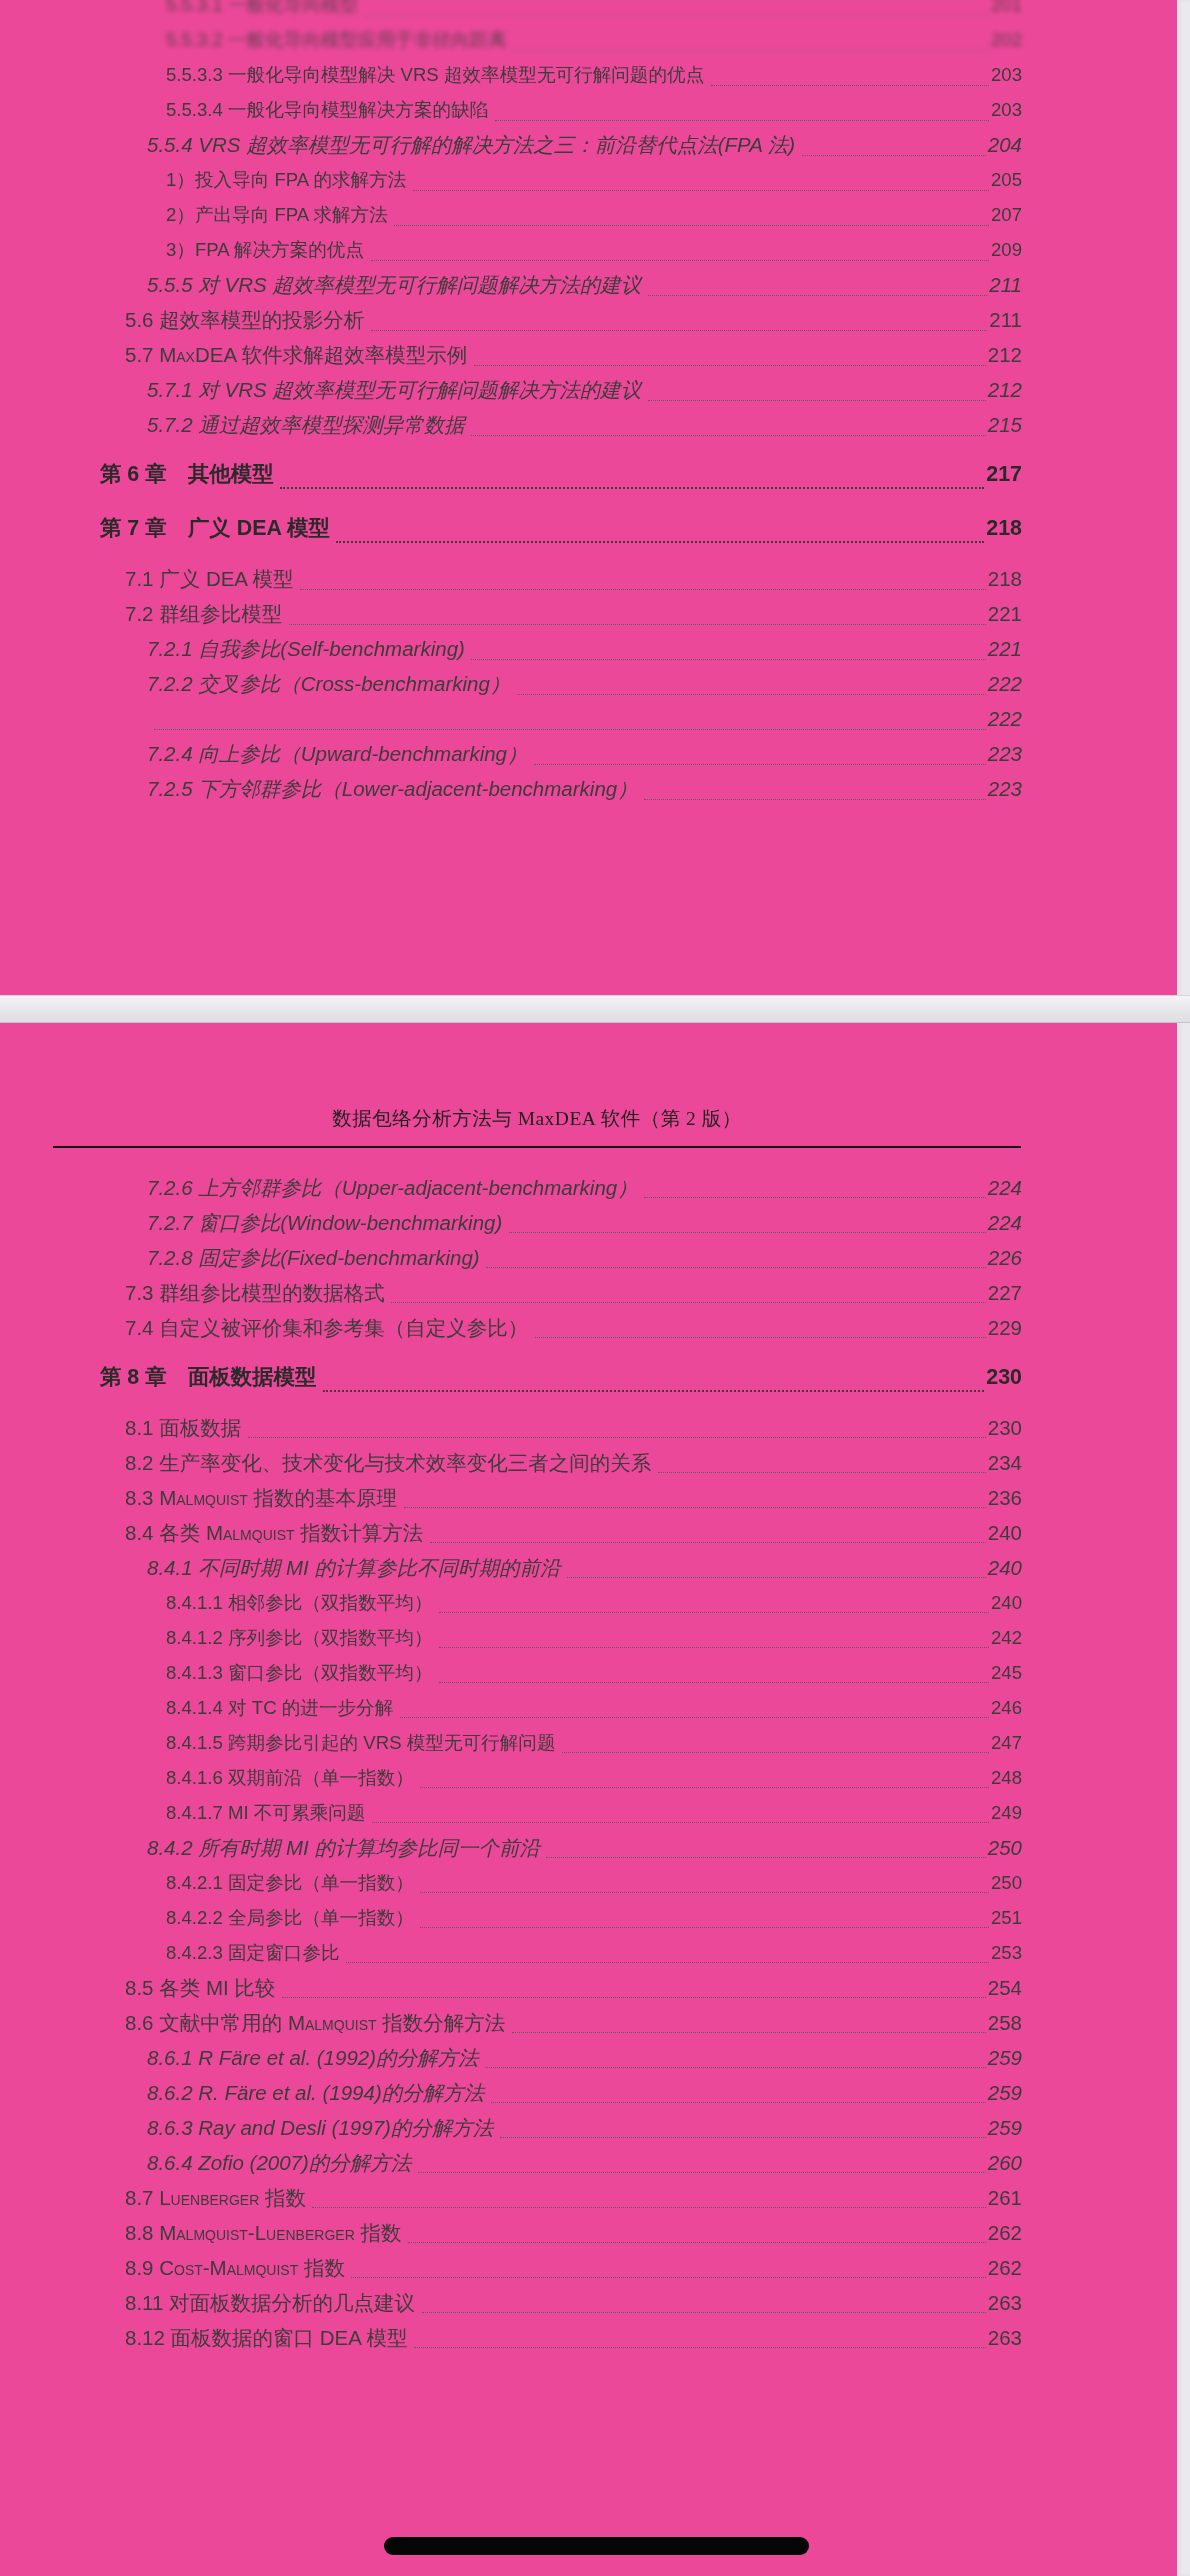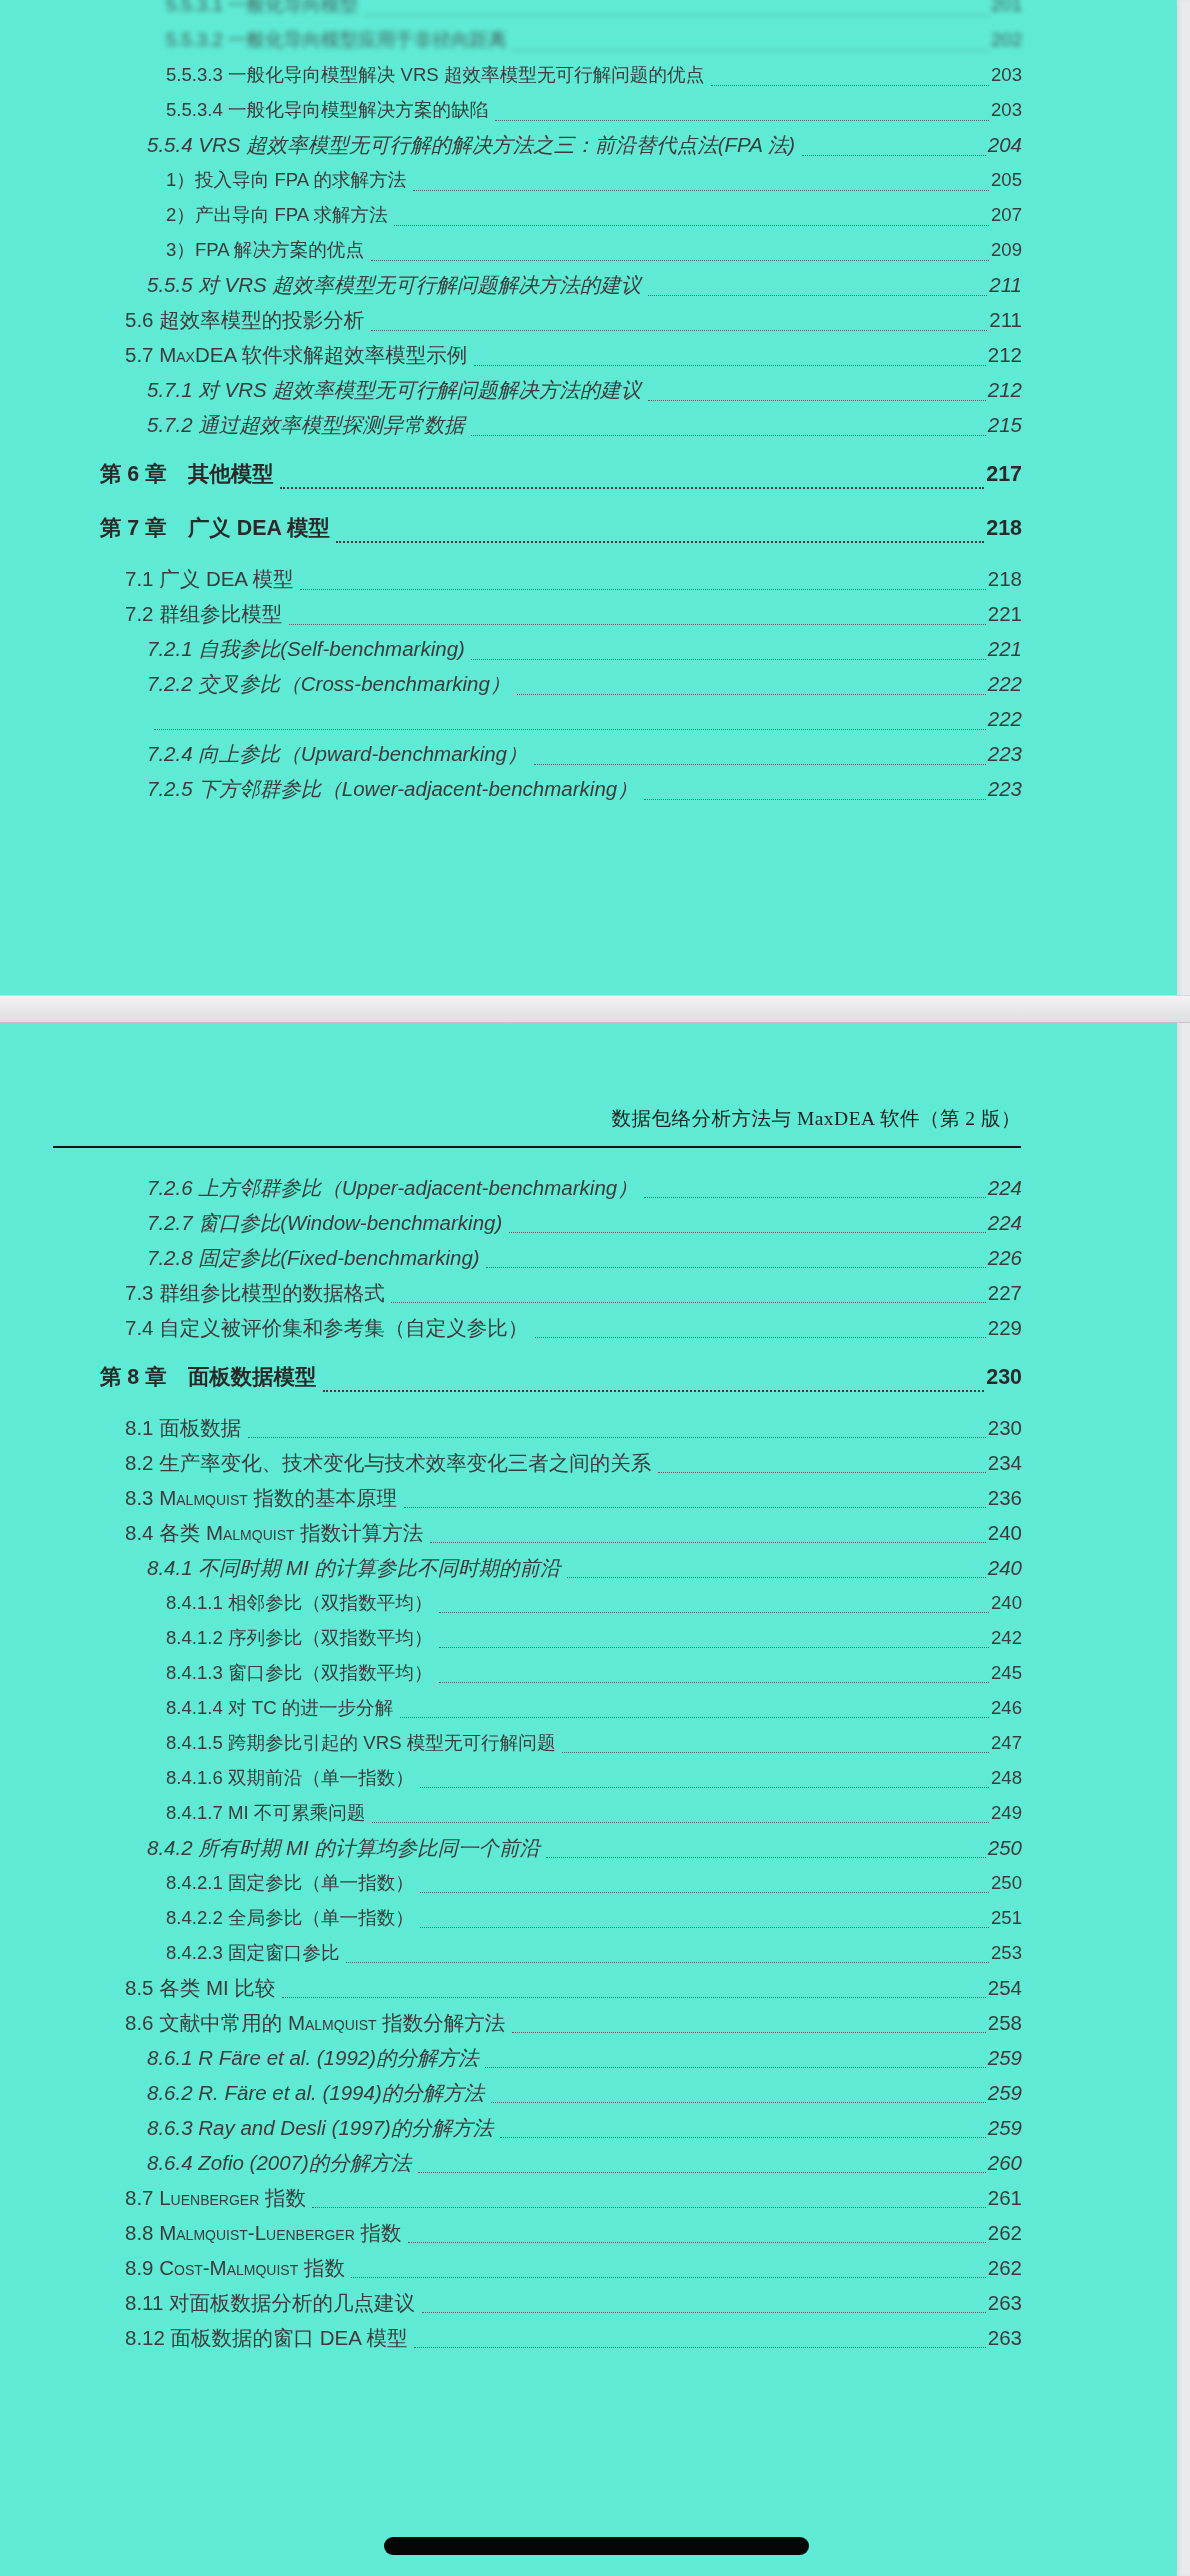--- a/index.html
+++ b/index.html
@@ -11,34 +11,34 @@
   .screen{position:absolute;inset:0;}
 
   
   .gutter{
     position:absolute;top:0;right:0;width:14px;height:2576px;
     background:#e9e9ee;border-left:0.9px solid #d9d9df;
     box-shadow:inset 2.8px 0 3.7px rgba(0,0,0,.05);
   }
 
   
-  .page{position:absolute;left:0;width:1177px;background:#5eead4;}
+  .page{position:absolute;left:0;width:1177px;background:#ec4899;}
   .page1{top:0;height:995px;overflow:hidden;}
   .page2{top:1023px;height:1553px;overflow:hidden;}
 
   
   .divider{
     position:absolute;left:0;top:995px;width:1191px;height:28px;box-sizing:border-box;
     background:linear-gradient(#f3f3f5,#dedee3);
     border-top:0.9px solid #d6d6db;border-bottom:0.9px solid #c3c3ca;
   }
 
   
   .running-header{
-    margin:82px 0 0 53px;width:968px;text-align:right;
+    margin:82px 0 0 53px;width:968px;text-align:center;
     font-family:"Liberation Serif","DejaVu Serif",serif;
     font-size:19.5px;line-height:28px;color:#1f1f1f;letter-spacing:0.5px;
     white-space:nowrap;
   }
   .header-rule{margin:13px 0 0 53px;width:968px;height:1.9px;background:#161616;}
 
   
   .toc{display:block;}
   .toc1{margin-top:-13px;}
   .toc2{margin-top:22px;}

